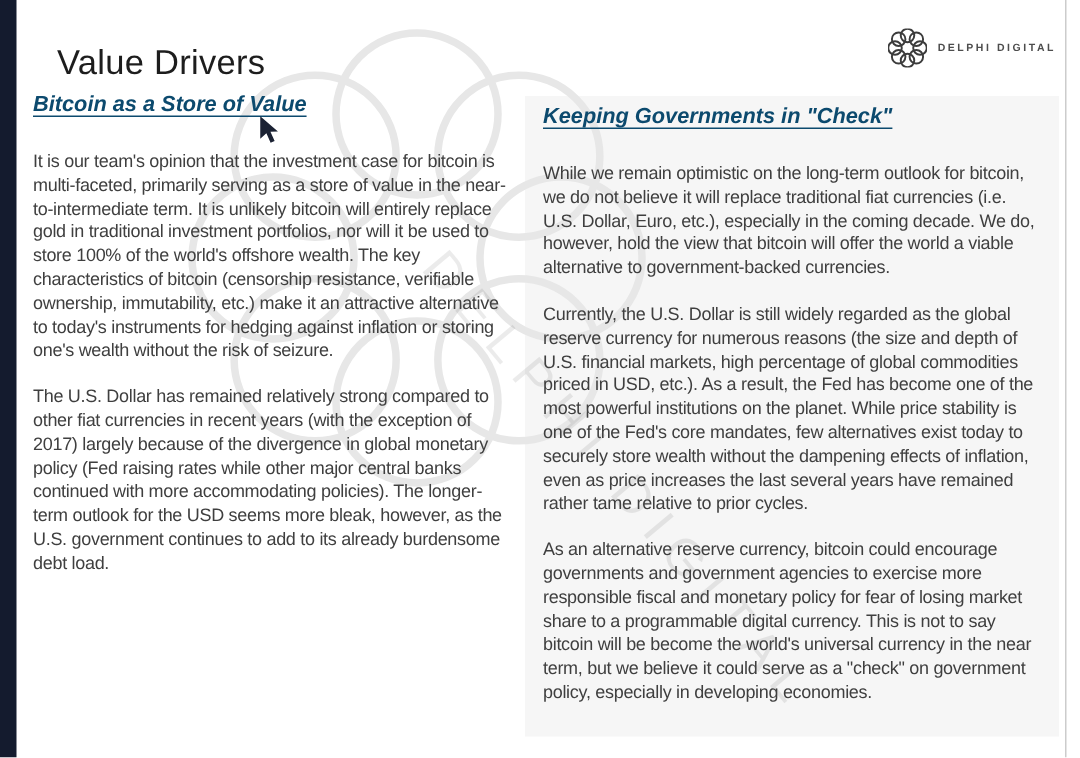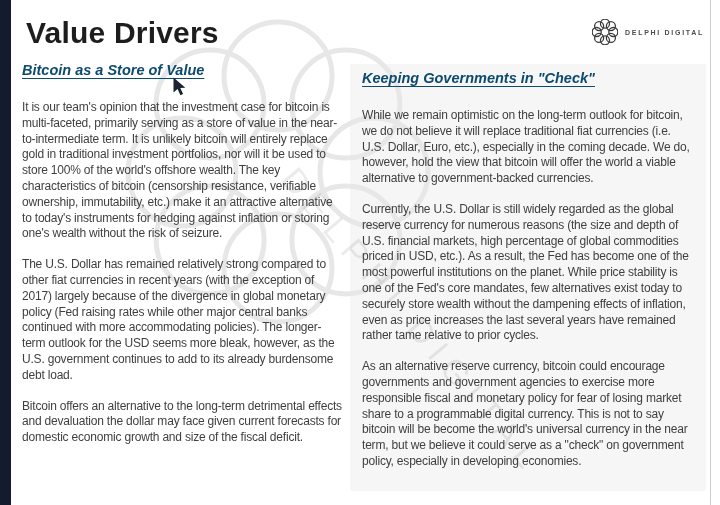--- a/index.html
+++ b/index.html
@@ -47,23 +47,23 @@
     letter-spacing: 9px;
     color: rgba(0,0,0,0.08);
     white-space: nowrap;
     z-index: 1;
     pointer-events: none;
     font-weight: 400;
   }
   .content { position: relative; z-index: 2; }
   .title {
     position: absolute; left: 22px; top: 12px;
-    margin: 4px;
-    font-size: 30px;
-    font-weight: 700;
+    margin: 16px;
+    font-size: 23px;
+    font-weight: 400;
     color: #1d1d1d;
     letter-spacing: 0.2px;
   }
   .brand {
     position: absolute; right: 16px; top: 19px;
     display: flex; align-items: center; gap: 7px;
   }
   .brand-icon { width: 26px; height: 26px; display: block; }
   .brand-name {
     font-size: 7px;
@@ -137,21 +137,20 @@
           </g>
         </svg>
       </span>
       <span class="brand-name">DELPHI DIGITAL</span>
     </div>
 
     <section class="col col-left">
       <h2>Bitcoin as a Store of Value</h2>
       <p>It is our team's opinion that the investment case for bitcoin is multi-faceted, primarily serving as a store of value in the near-to-intermediate term. It is unlikely bitcoin will entirely replace gold in traditional investment portfolios, nor will it be used to store 100% of the world's offshore wealth. The key characteristics of bitcoin (censorship resistance, verifiable ownership, immutability, etc.) make it an attractive alternative to today's instruments for hedging against inflation or storing one's wealth without the risk of seizure.</p>
       <p>The U.S. Dollar has remained relatively strong compared to other fiat currencies in recent years (with the exception of 2017) largely because of the divergence in global monetary policy (Fed raising rates while other major central banks continued with more accommodating policies). The longer-term outlook for the USD seems more bleak, however, as the U.S. government continues to add to its already burdensome debt load.</p>
-      <p>Bitcoin offers an alternative to the long-term detrimental effects and devaluation the dollar may face given current forecasts for domestic economic growth and size of the fiscal deficit.</p>
     </section>
 
     <section class="col col-right">
       <h2>Keeping Governments in "Check"</h2>
       <p>While we remain optimistic on the long-term outlook for bitcoin, we do not believe it will replace traditional fiat currencies (i.e. U.S. Dollar, Euro, etc.), especially in the coming decade. We do, however, hold the view that bitcoin will offer the world a viable alternative to government-backed currencies.</p>
       <p>Currently, the U.S. Dollar is still widely regarded as the global reserve currency for numerous reasons (the size and depth of U.S. financial markets, high percentage of global commodities priced in USD, etc.). As a result, the Fed has become one of the most powerful institutions on the planet. While price stability is one of the Fed's core mandates, few alternatives exist today to securely store wealth without the dampening effects of inflation, even as price increases the last several years have remained rather tame relative to prior cycles.</p>
       <p>As an alternative reserve currency, bitcoin could encourage governments and government agencies to exercise more responsible fiscal and monetary policy for fear of losing market share to a programmable digital currency. This is not to say bitcoin will be become the world's universal currency in the near term, but we believe it could serve as a "check" on government policy, especially in developing economies.</p>
     </section>
   </div>
 

